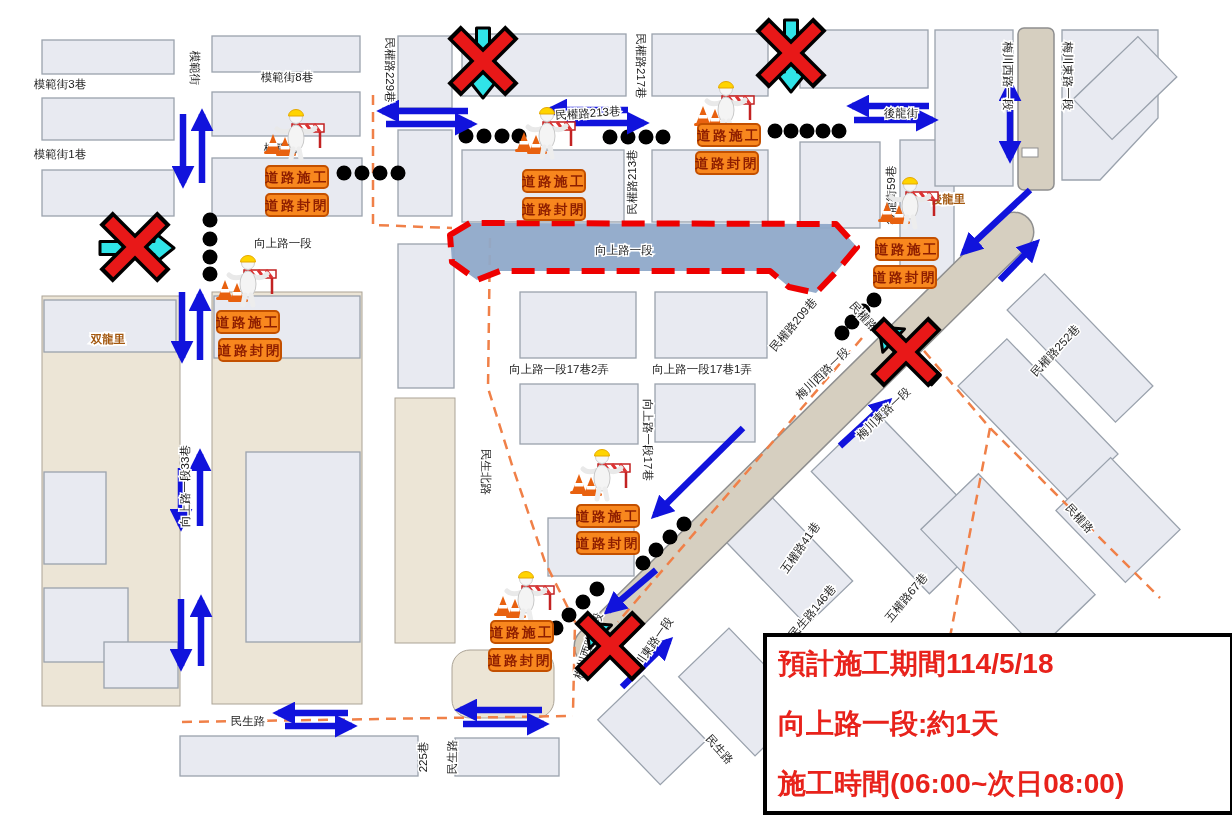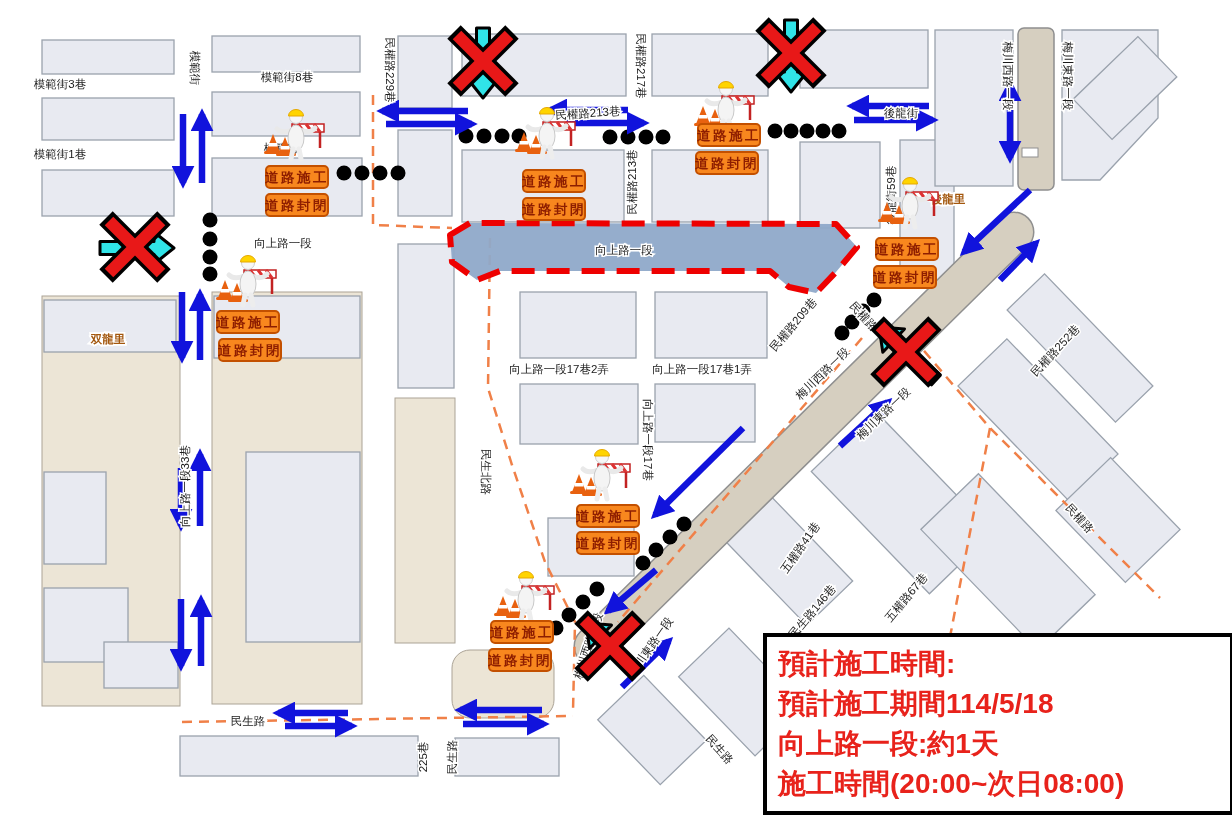--- a/index.html
+++ b/index.html
@@ -290,18 +290,17 @@
         <g transform="translate(610,646)">
           <line x1="-29" y1="-29" x2="29" y2="29" stroke="#000" stroke-width="19"></line>
           <line x1="-29" y1="29" x2="29" y2="-29" stroke="#000" stroke-width="19"></line>
           <line x1="-26" y1="-26" x2="26" y2="26" stroke="#E81818" stroke-width="12"></line>
           <line x1="-26" y1="26" x2="26" y2="-26" stroke="#E81818" stroke-width="12"></line>
         </g>
       </g>
 </svg>
 
 <div class="info-box">
-  <div class="info-line">預計施工時間:</div>
   <div class="info-line">預計施工期間114/5/18</div>
   <div class="info-line">向上路一段:約1天</div>
-  <div class="info-line">施工時間(20:00~次日08:00)</div>
+  <div class="info-line">施工時間(06:00~次日08:00)</div>
 </div>
 </div>
 
 </body></html>

